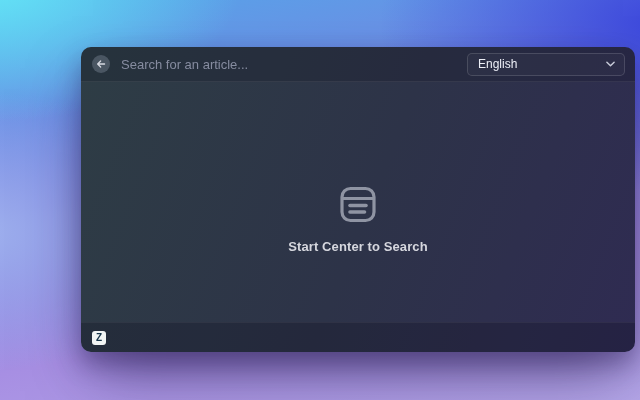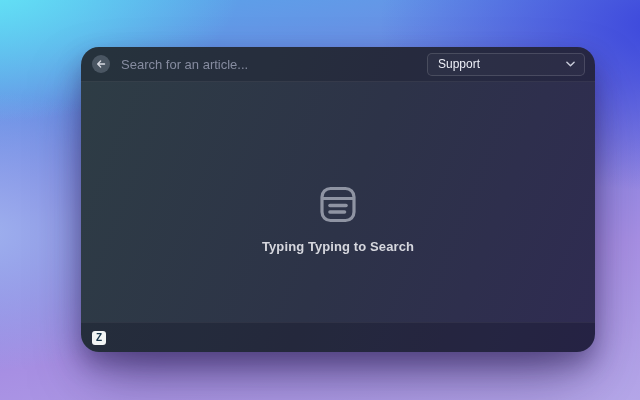--- a/index.html
+++ b/index.html
@@ -17,23 +17,23 @@
     background:
       radial-gradient(ellipse 55% 48% at -2% -4%, #64e6f6 0%, rgba(100,230,246,0) 72%),
       radial-gradient(ellipse 62% 58% at 104% 6%, #3b46dc 0%, rgba(59,70,220,0) 72%),
       radial-gradient(ellipse 55% 50% at -4% 58%, #9fb2ee 0%, rgba(159,178,238,0) 70%),
       linear-gradient(168deg, #55a8ea 0%, #7a7ee2 40%, #a78fe3 70%, #b5a7e9 100%);
   }
   .modal {
     position: absolute;
     left: 81px;
     top: 47px;
-    width: 514px;
+    width: 554px;
     height: 305px;
-    border-radius: 18px;
+    border-radius: 10px;
     overflow: hidden;
     display: flex;
     flex-direction: column;
     background: linear-gradient(112deg, #2e3d45 0%, #2d3348 52%, #2f2b52 100%);
     box-shadow: 0 30px 60px -12px rgba(30,18,70,0.55), 0 12px 24px rgba(30,18,70,0.35);
     gap: 8px;
   }
   .header {
     flex: 0 0 35px;
     height: 35px;
@@ -141,36 +141,36 @@
   <div class="modal">
 
     <div class="header">
       <button class="back-btn">
         <svg width="10" height="10" viewBox="0 0 14 14">
           <path d="M12 7 H2.5 M6.5 2.8 L2.3 7 L6.5 11.2" fill="none" stroke="#d7dae2" stroke-width="1.8" stroke-linecap="round" stroke-linejoin="round"></path>
         </svg>
       </button>
       <input class="search-input" type="text" placeholder="Search for an article..." style="">
       <div class="lang-select">
-        <span>Support</span>
+        <span>English</span>
         <svg width="9" height="6" viewBox="0 0 10 6">
           <path d="M1 1 L5 5 L9 1" fill="none" stroke="#c7cad8" stroke-width="1.6" stroke-linecap="round" stroke-linejoin="round"></path>
         </svg>
       </div>
     </div>
 
     <div class="body">
       <div class="empty-state">
         <svg width="36" height="37" viewBox="0 0 36 37">
           <rect x="2" y="2.5" width="32" height="32" rx="8.5" fill="none" stroke="#8f94a3" stroke-width="3.2"></rect>
           <line x1="3" y1="12.5" x2="33" y2="12.5" stroke="#8f94a3" stroke-width="3"></line>
           <line x1="10" y1="19.5" x2="26" y2="19.5" stroke="#8f94a3" stroke-width="3.6" stroke-linecap="round"></line>
           <line x1="10" y1="26" x2="24.5" y2="26" stroke="#8f94a3" stroke-width="3.6" stroke-linecap="round"></line>
         </svg>
-        <div class="empty-text">Typing Typing to Search</div>
+        <div class="empty-text">Start Center to Search</div>
       </div>
     </div>
 
     <div class="footer">
       <span class="z-logo">
         <span>Z</span>
       </span>
     </div>
 
   </div>

